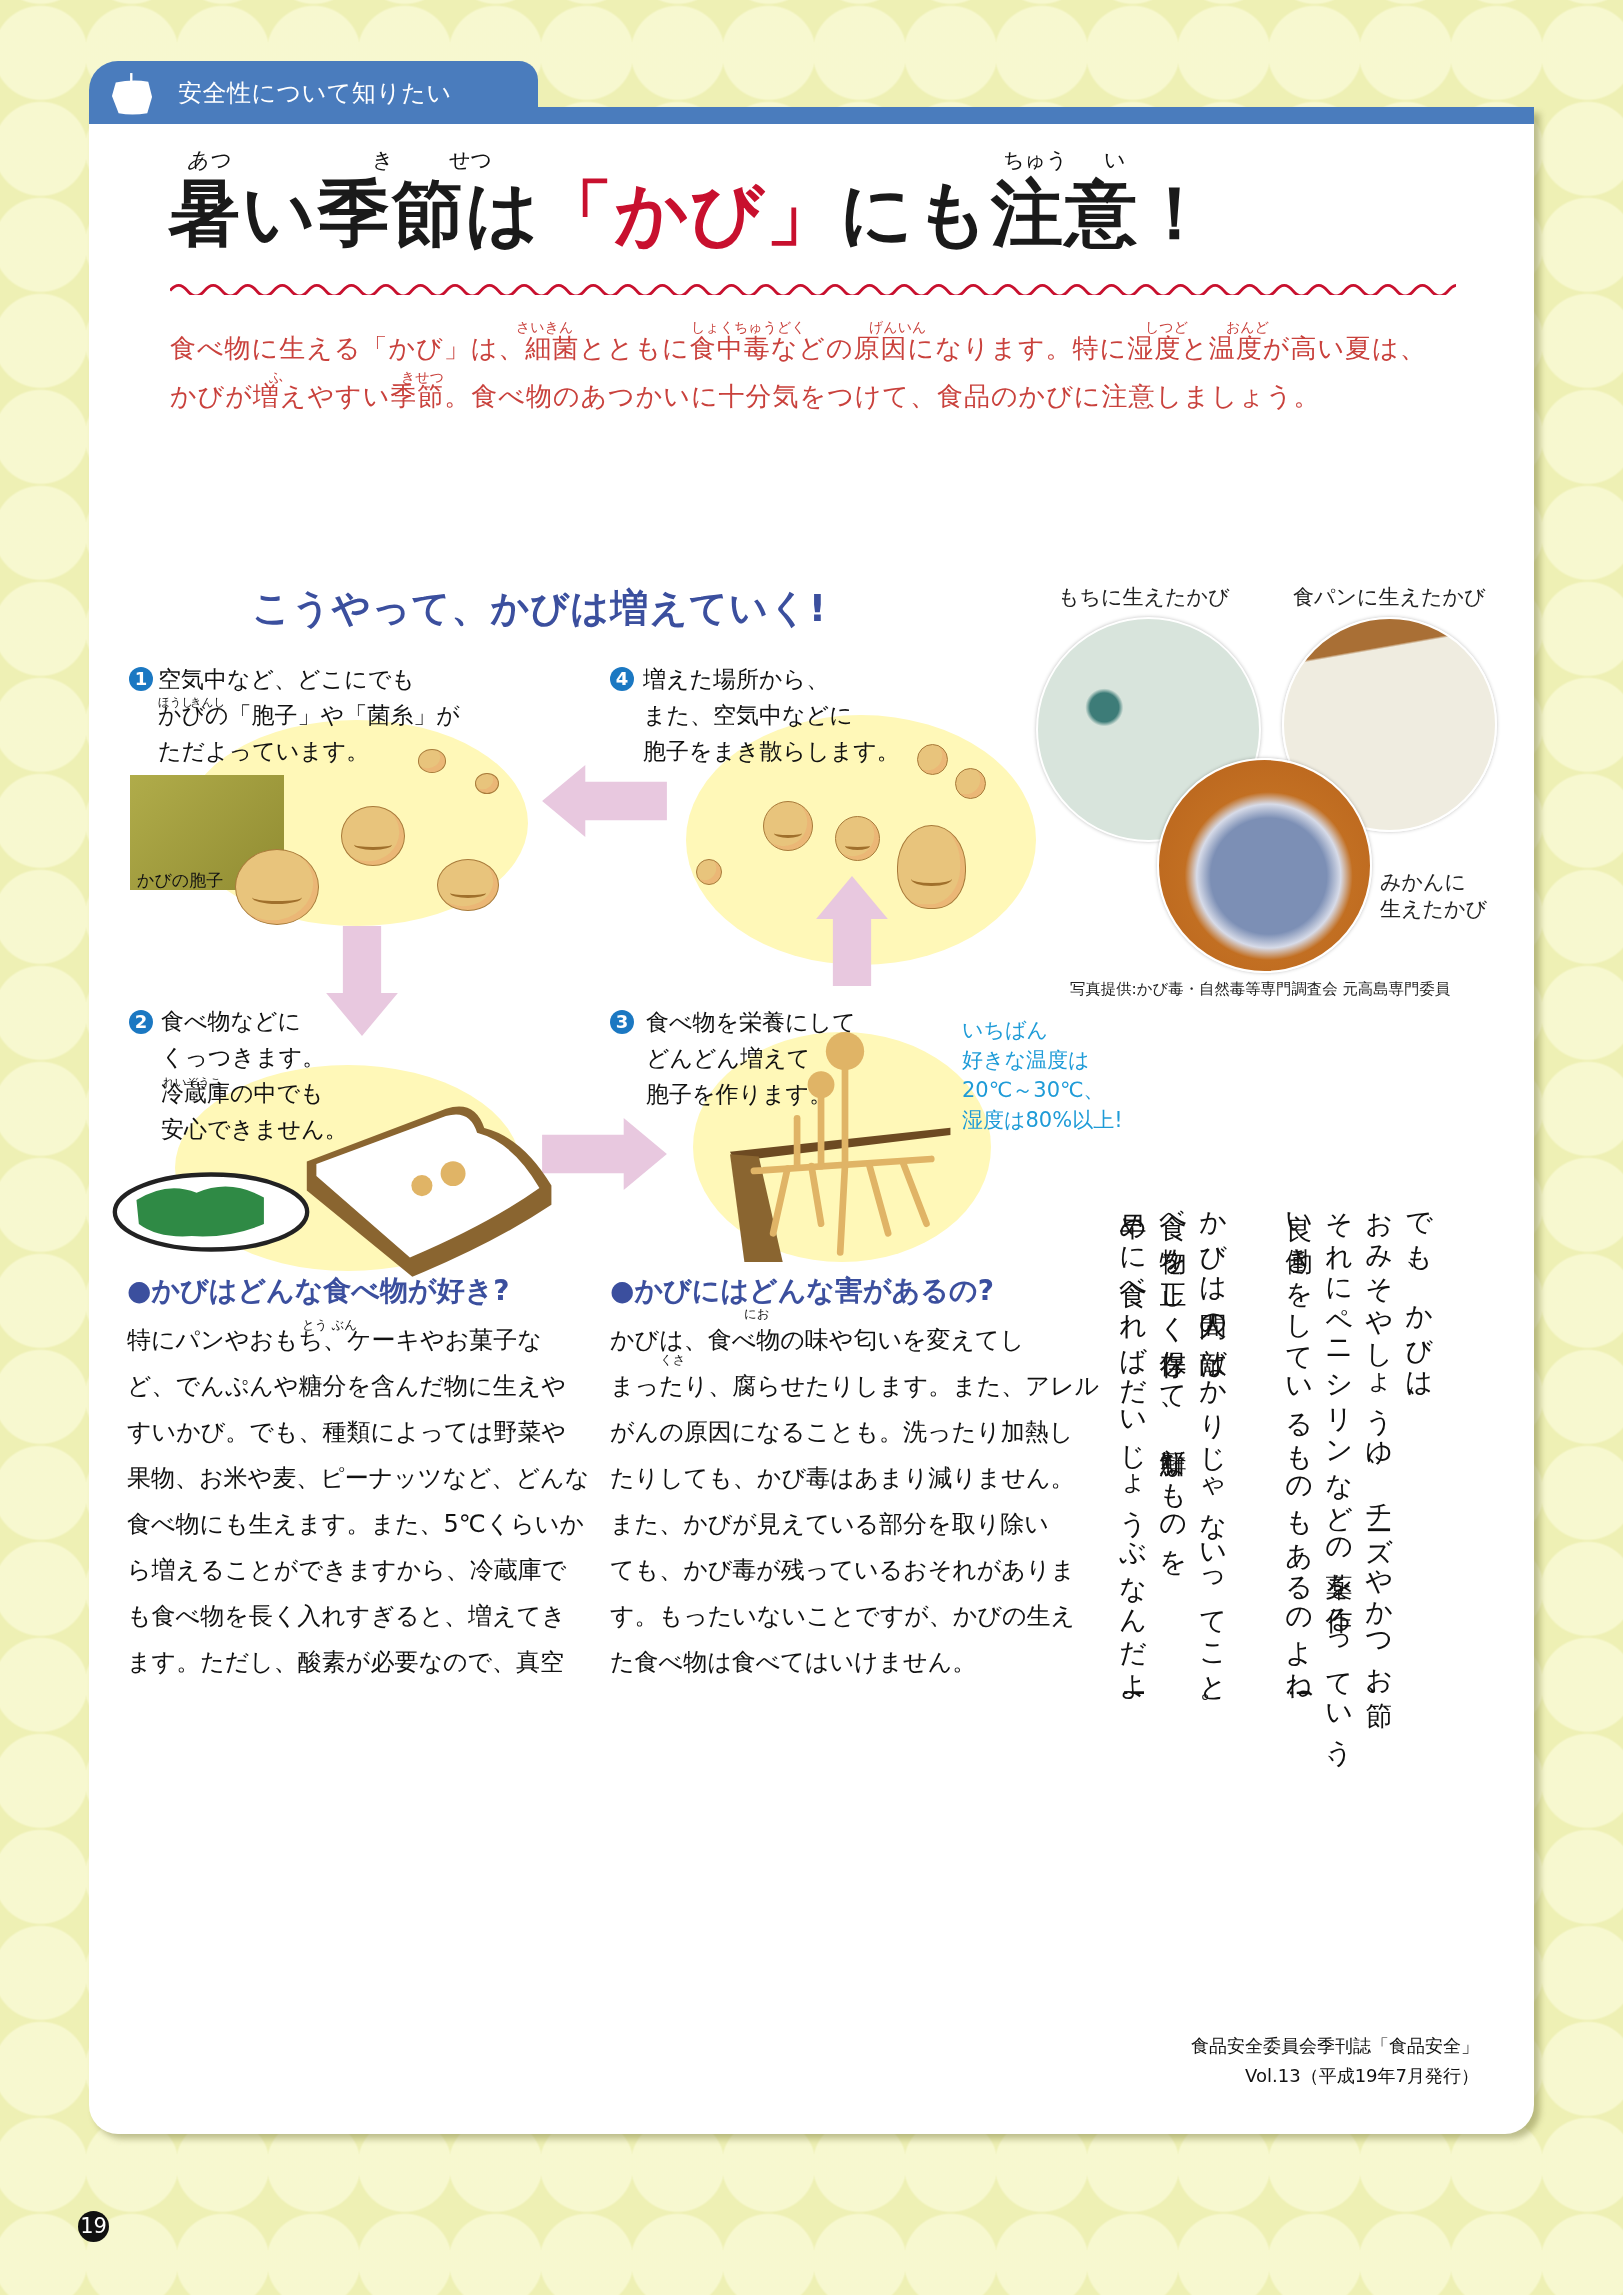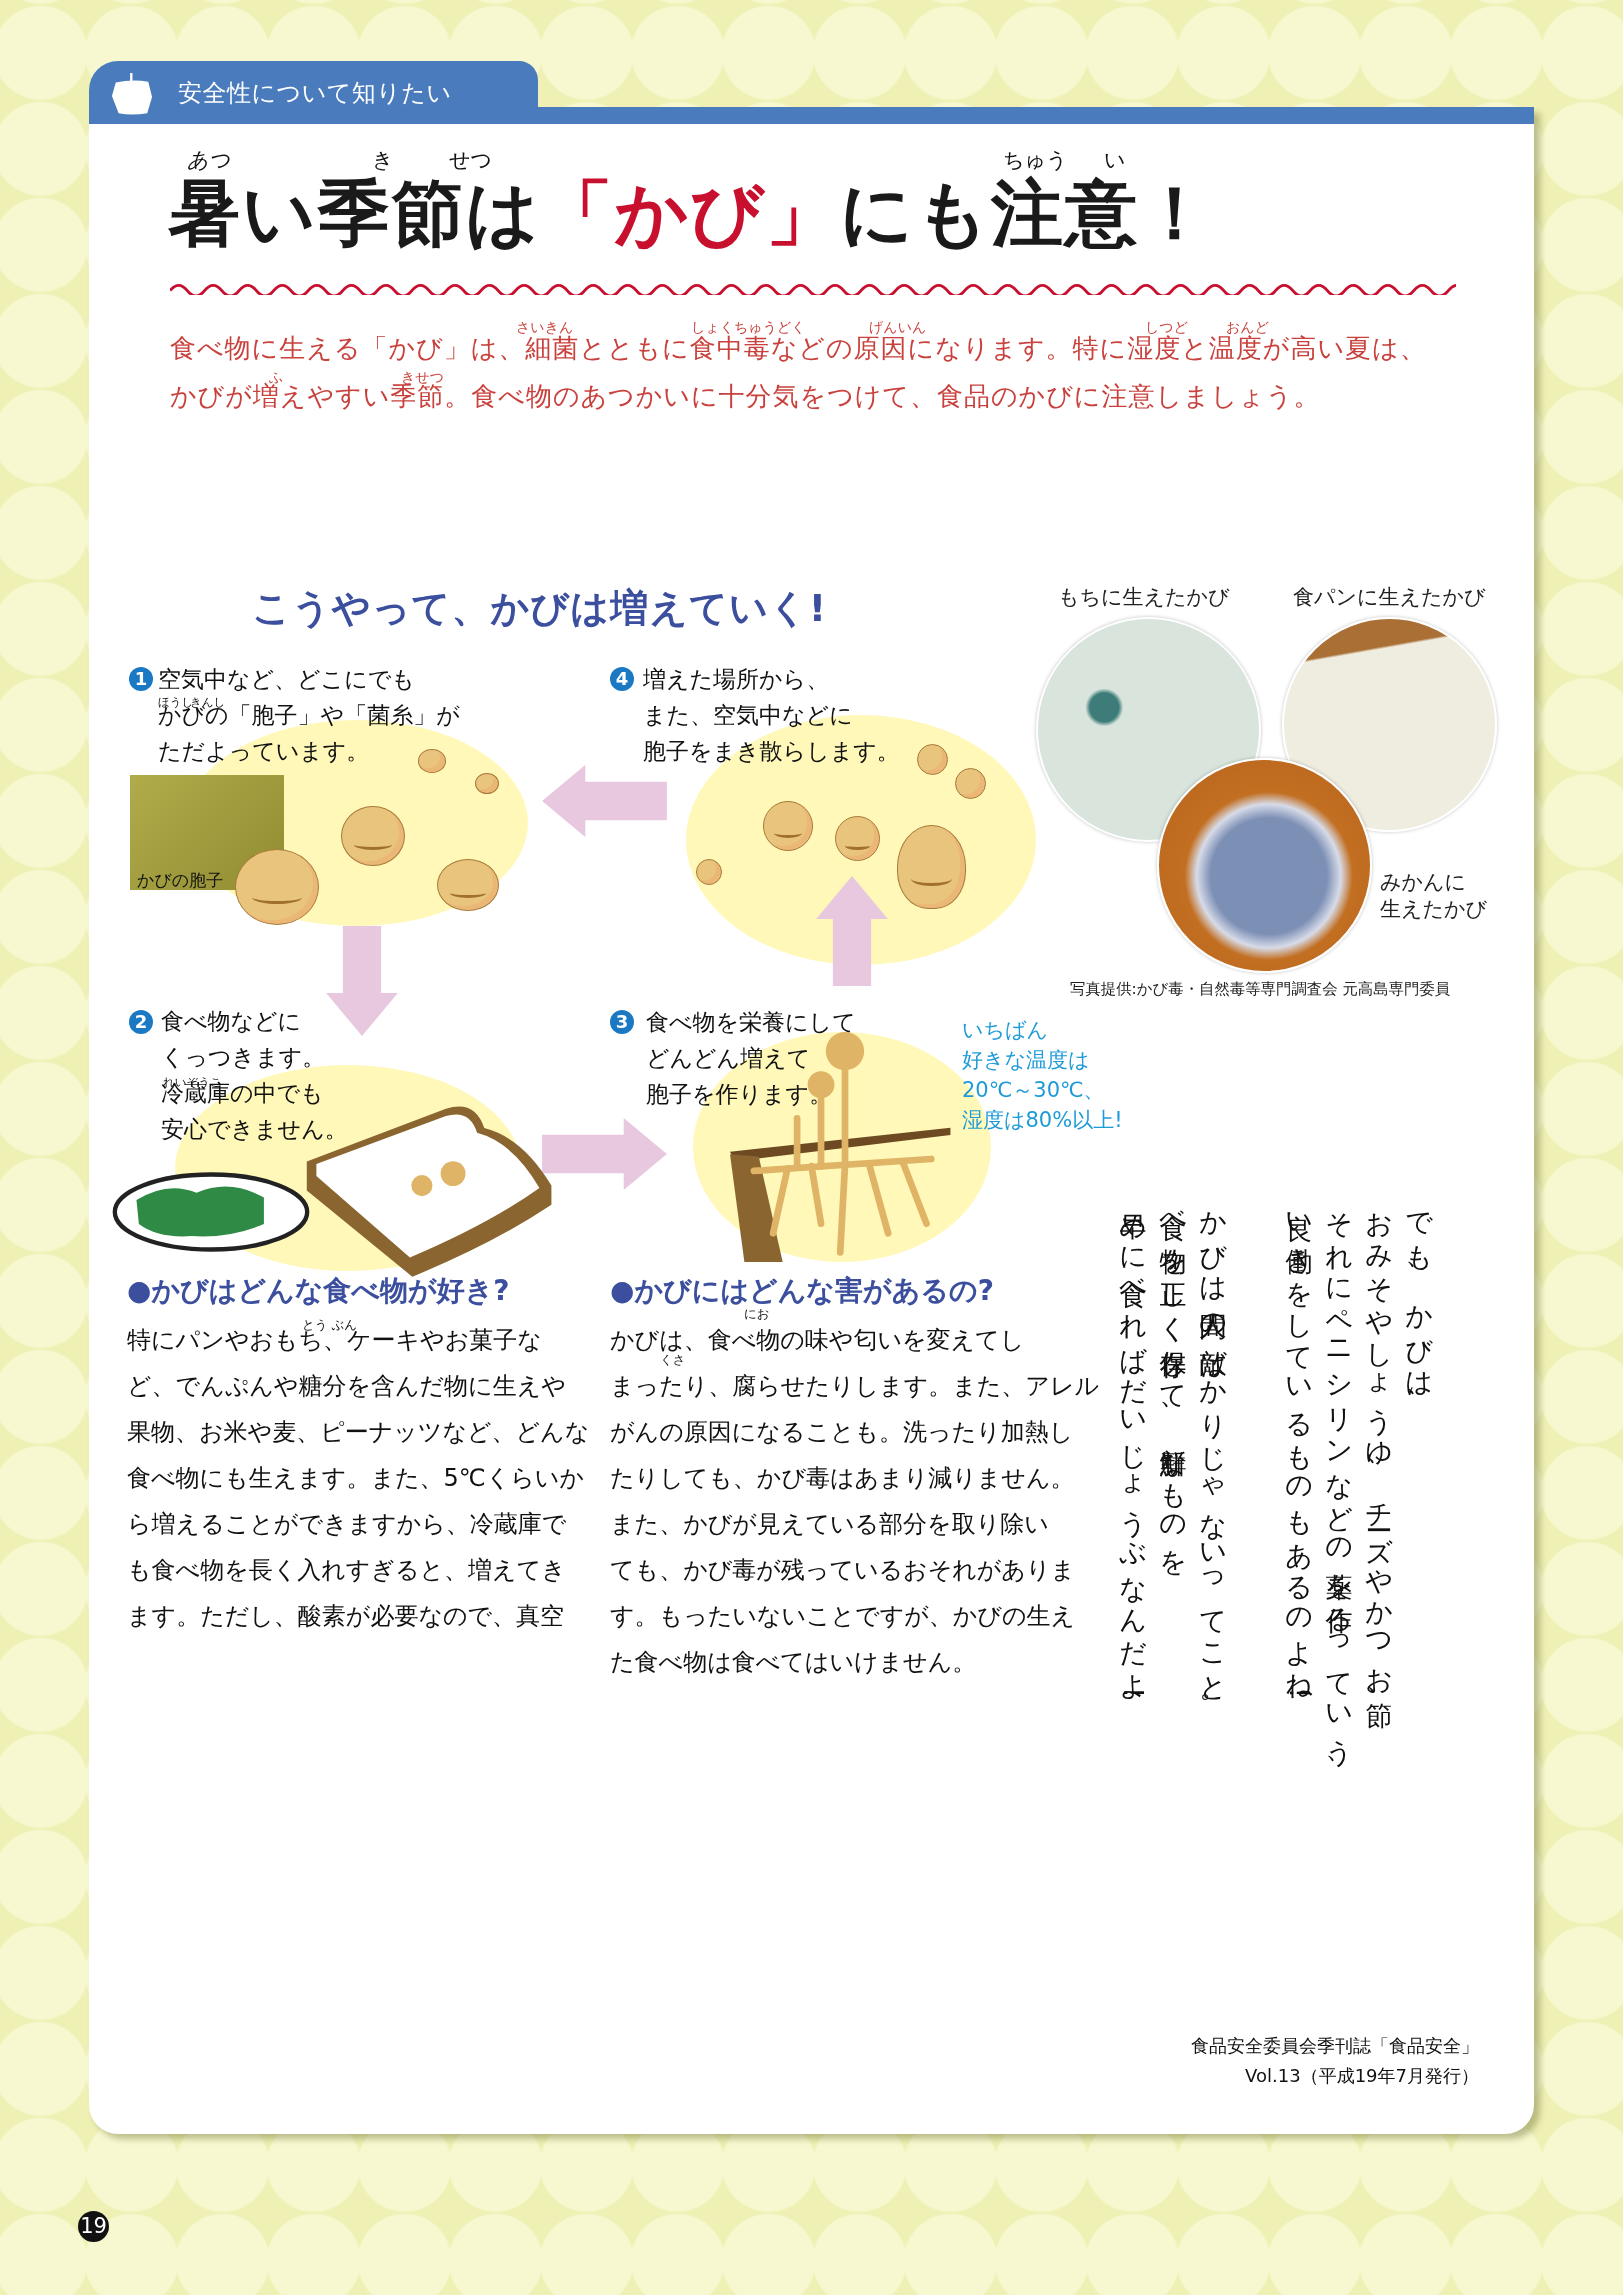--- a/index.html
+++ b/index.html
@@ -192,20 +192,21 @@
 <div class="blue-note">いちばん
 好きな温度は
 20℃～30℃、
 湿度は80%以上!</div>
 
 <div class="sec-head" style="left:127px;top:1272px;">●かびはどんな食べ物が好き?</div>
 <span class="ruby-k" style="left:302px;top:1317px;font-size:12.5px;">とう ぶん</span>
 <div class="body-text" style="left:127px;top:1317px;">
   <div>特にパンやおもち、ケーキやお菓子な</div>
   <div>ど、でんぷんや糖分を含んだ物に生えや</div>
+  <div>すいかび。でも、種類によっては野菜や</div>
   <div>果物、お米や麦、ピーナッツなど、どんな</div>
   <div>食べ物にも生えます。また、5℃くらいか</div>
   <div>ら増えることができますから、冷蔵庫で</div>
   <div>も食べ物を長く入れすぎると、増えてき</div>
   <div>ます。ただし、酸素が必要なので、真空</div>
 </div>
 
 <div class="sec-head" style="left:610px;top:1272px;">●かびにはどんな害があるの?</div>
 <span class="ruby-k" style="left:744px;top:1306px;font-size:12.5px;">にお</span>
 <span class="ruby-k" style="left:660px;top:1352px;font-size:12.5px;">くさ</span>

